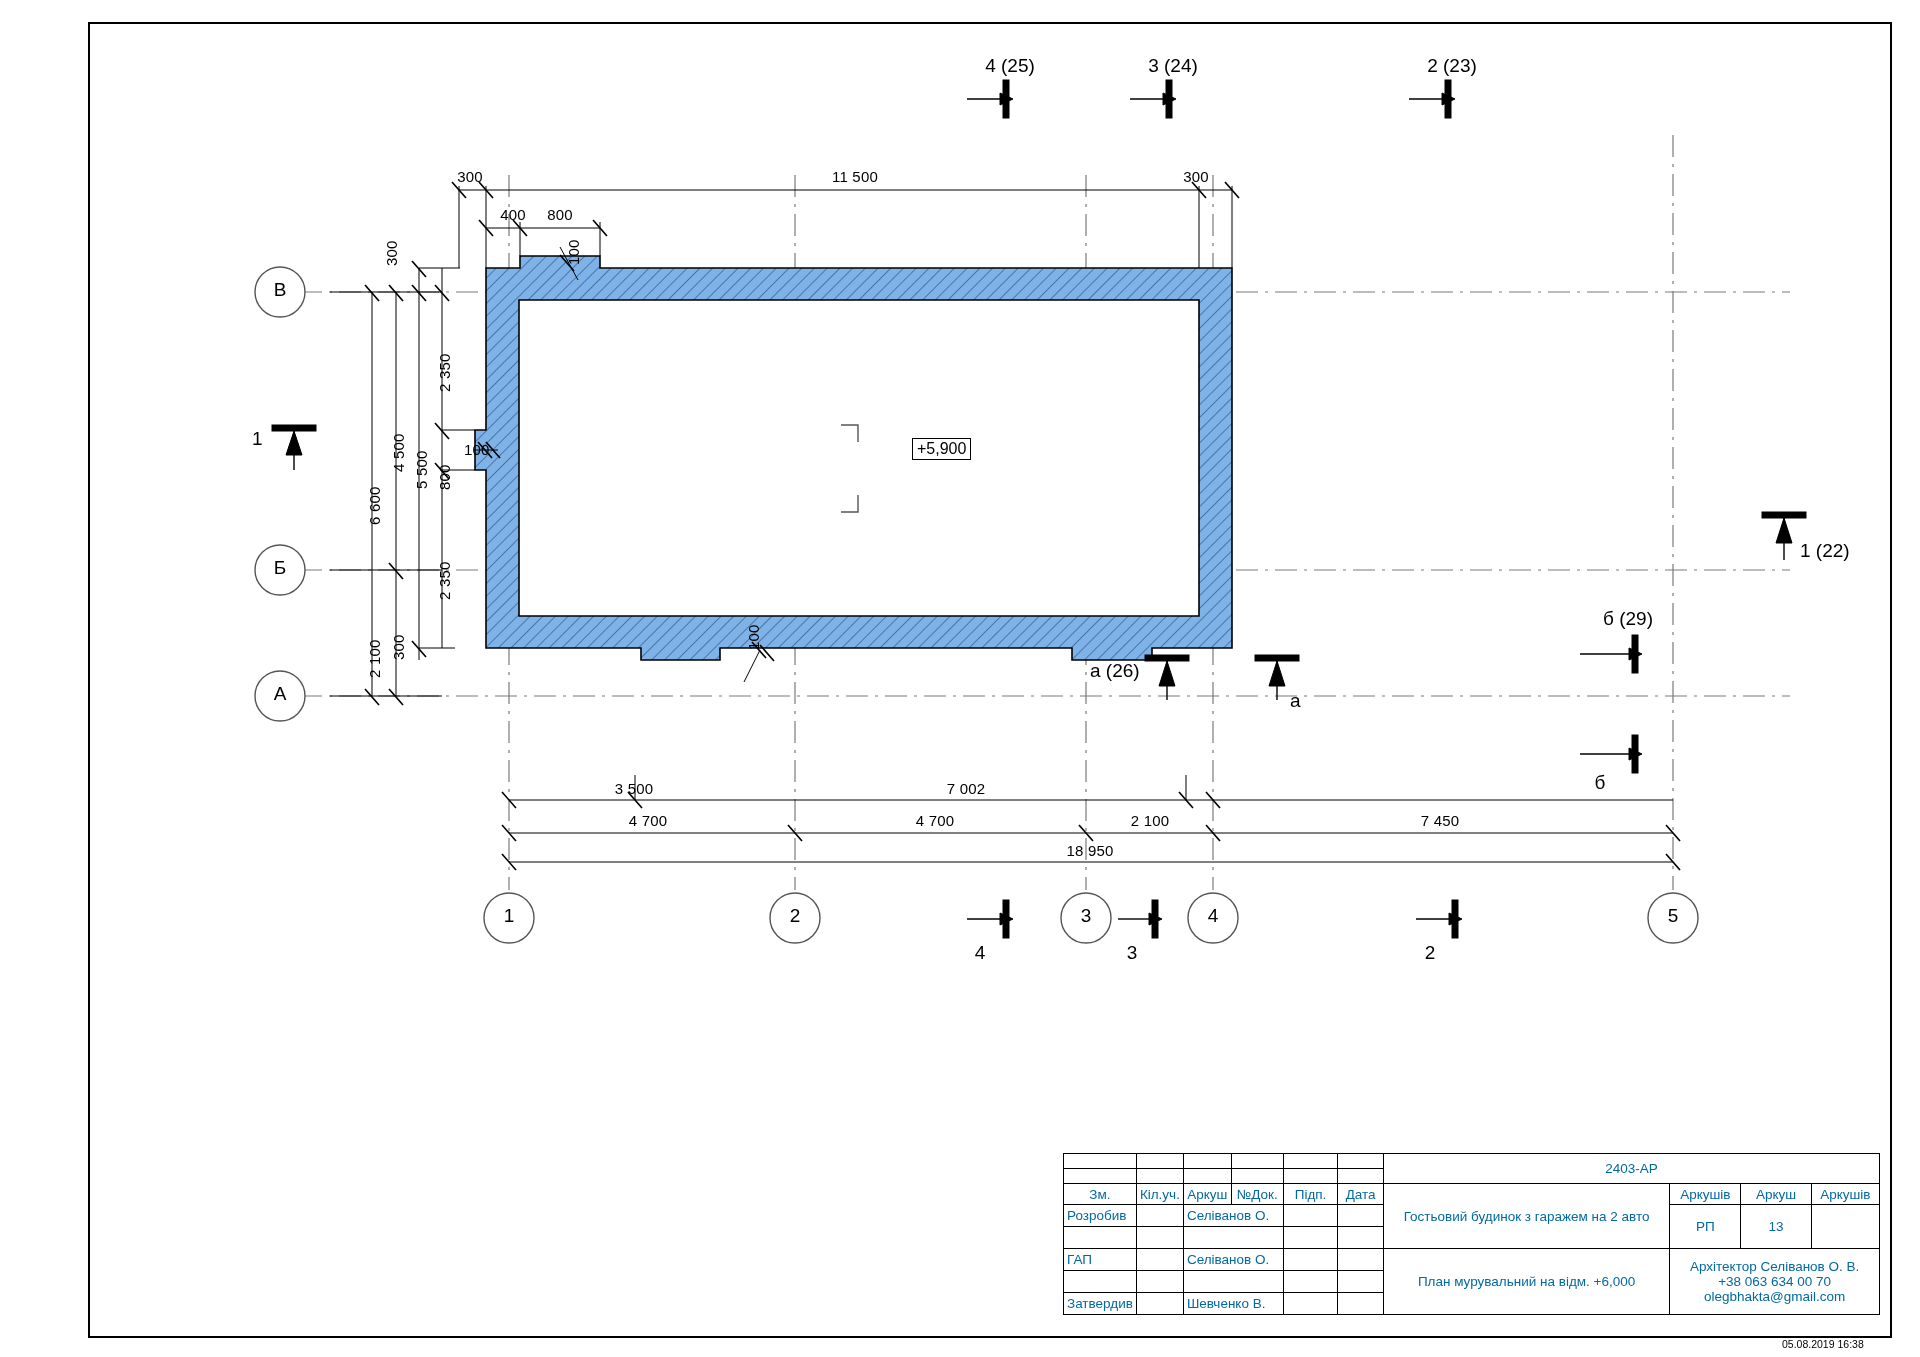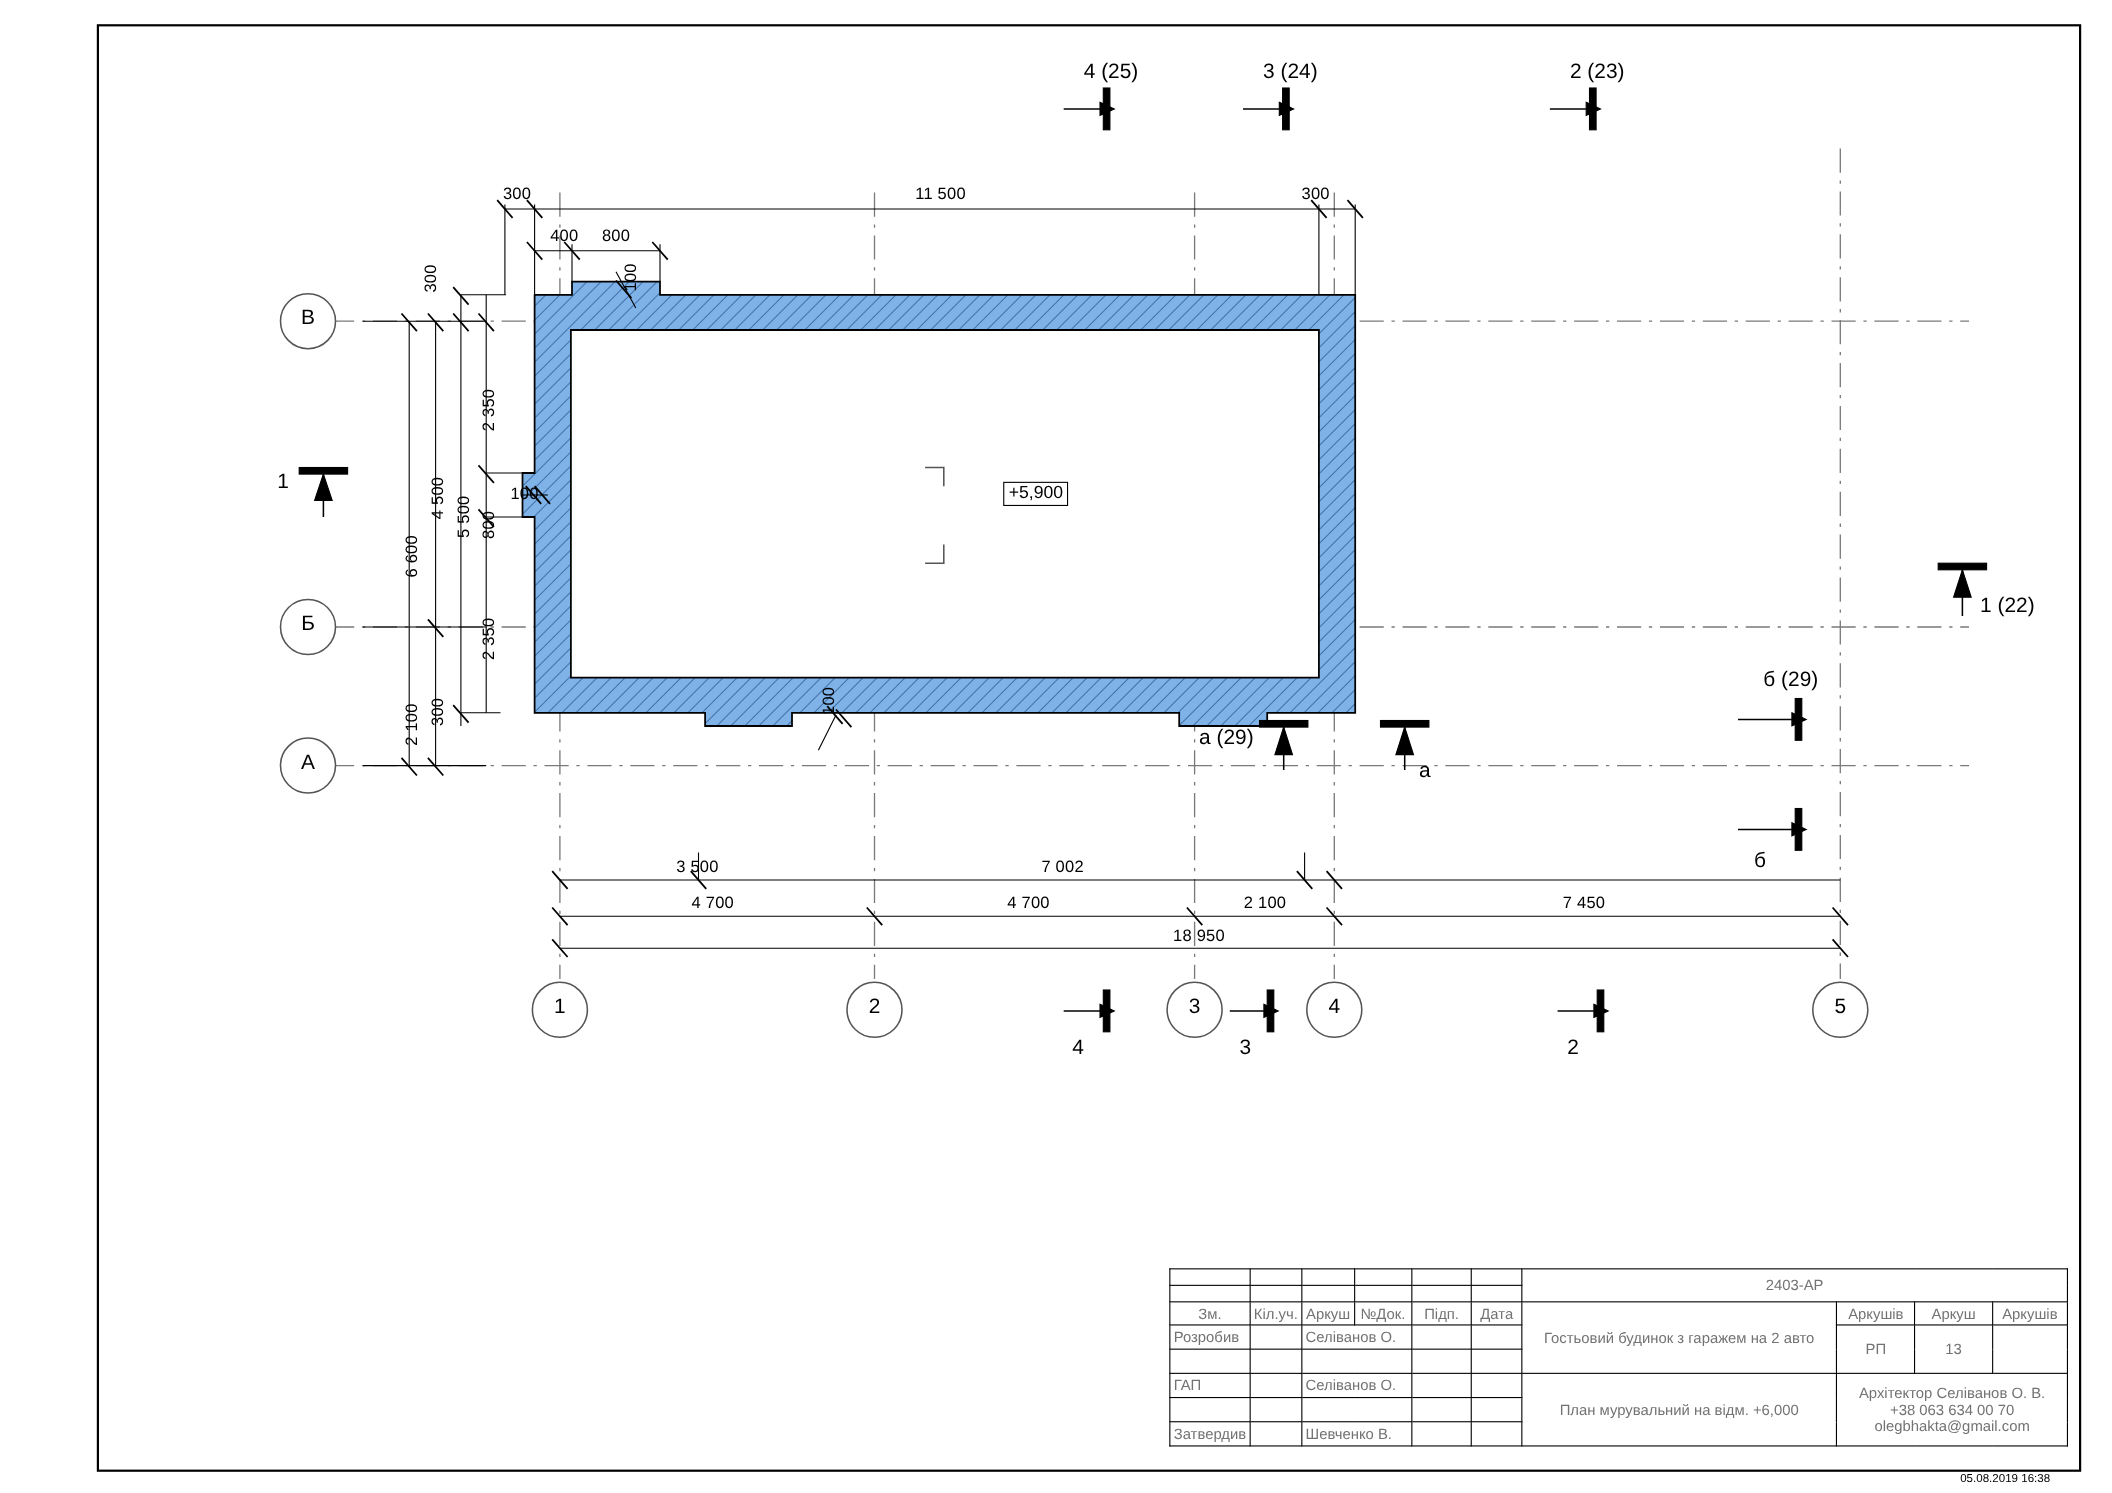--- a/index.html
+++ b/index.html
@@ -8,21 +8,21 @@
   .frame{position:absolute;border:2px solid #000;}
   svg{position:absolute;left:0;top:0;}
   .txt{position:absolute;white-space:nowrap;color:#000;font-family:"Liberation Sans", sans-serif;}
   .dimtxt{font-size:15px;letter-spacing:.2px;}
   .marktxt{font-size:19px;}
   .rot90{transform-origin:0 0;transform:rotate(-90deg);}
   .ctr{transform:translateX(-50%);}
   .elev{position:absolute;border:1.4px solid #000;background:#fff;padding:1px 4px;font-size:16px;}
   
   #tb{position:absolute;border-collapse:collapse;}
-  #tb td{border:1.4px solid #000;font-size:13.5px;padding:0 3px;color:#737373;vertical-align:middle;}
+  #tb td{border:1.4px solid #000;font-size:13.5px;padding:0 3px;color:#0369a1;vertical-align:middle;}
   #tb td.c{text-align:center;}
   #tb td.l{text-align:left;}
   .tb-big{font-size:15px;}
   .stampdate{position:absolute;font-size:10.5px;color:#000;}
 </style>
 </head>
 <body>
 
 <div id="sheet">
 
@@ -269,21 +269,21 @@
   <div class="txt marktxt ctr" style="left:980px;top:942px;">4</div>
   <div class="txt marktxt ctr" style="left:1132px;top:942px;">3</div>
   <div class="txt marktxt ctr" style="left:1430px;top:942px;">2</div>
 
   <div class="txt marktxt" style="left:252px;top:428px;">1</div>
 
   <div class="txt marktxt" style="left:1800px;top:540px;">1 (22)</div>
   <div class="txt marktxt ctr" style="left:1628px;top:608px;">б (29)</div>
   <div class="txt marktxt ctr" style="left:1600px;top:772px;">б</div>
 
-  <div class="txt marktxt" style="left:1090px;top:660px;">а (29)</div>
+  <div class="txt marktxt" style="left:1090px;top:660px;">а (26)</div>
   <div class="txt marktxt" style="left:1290px;top:690px;">а</div>
 
   <div class="txt dimtxt ctr" style="left:470px;top:168px;">300</div>
   <div class="txt dimtxt ctr" style="left:855px;top:168px;">11 500</div>
   <div class="txt dimtxt ctr" style="left:1196px;top:168px;">300</div>
   <div class="txt dimtxt ctr" style="left:513px;top:206px;">400</div>
   <div class="txt dimtxt ctr" style="left:560px;top:206px;">800</div>
   <div class="txt dimtxt rot90" style="left:565px;top:265px;">100</div>
 
   <div class="txt dimtxt rot90" style="left:383px;top:266px;">300</div>

